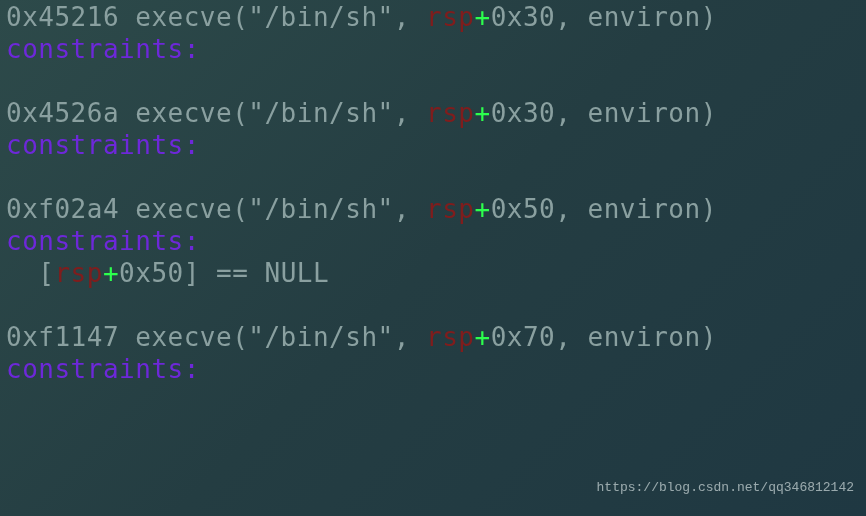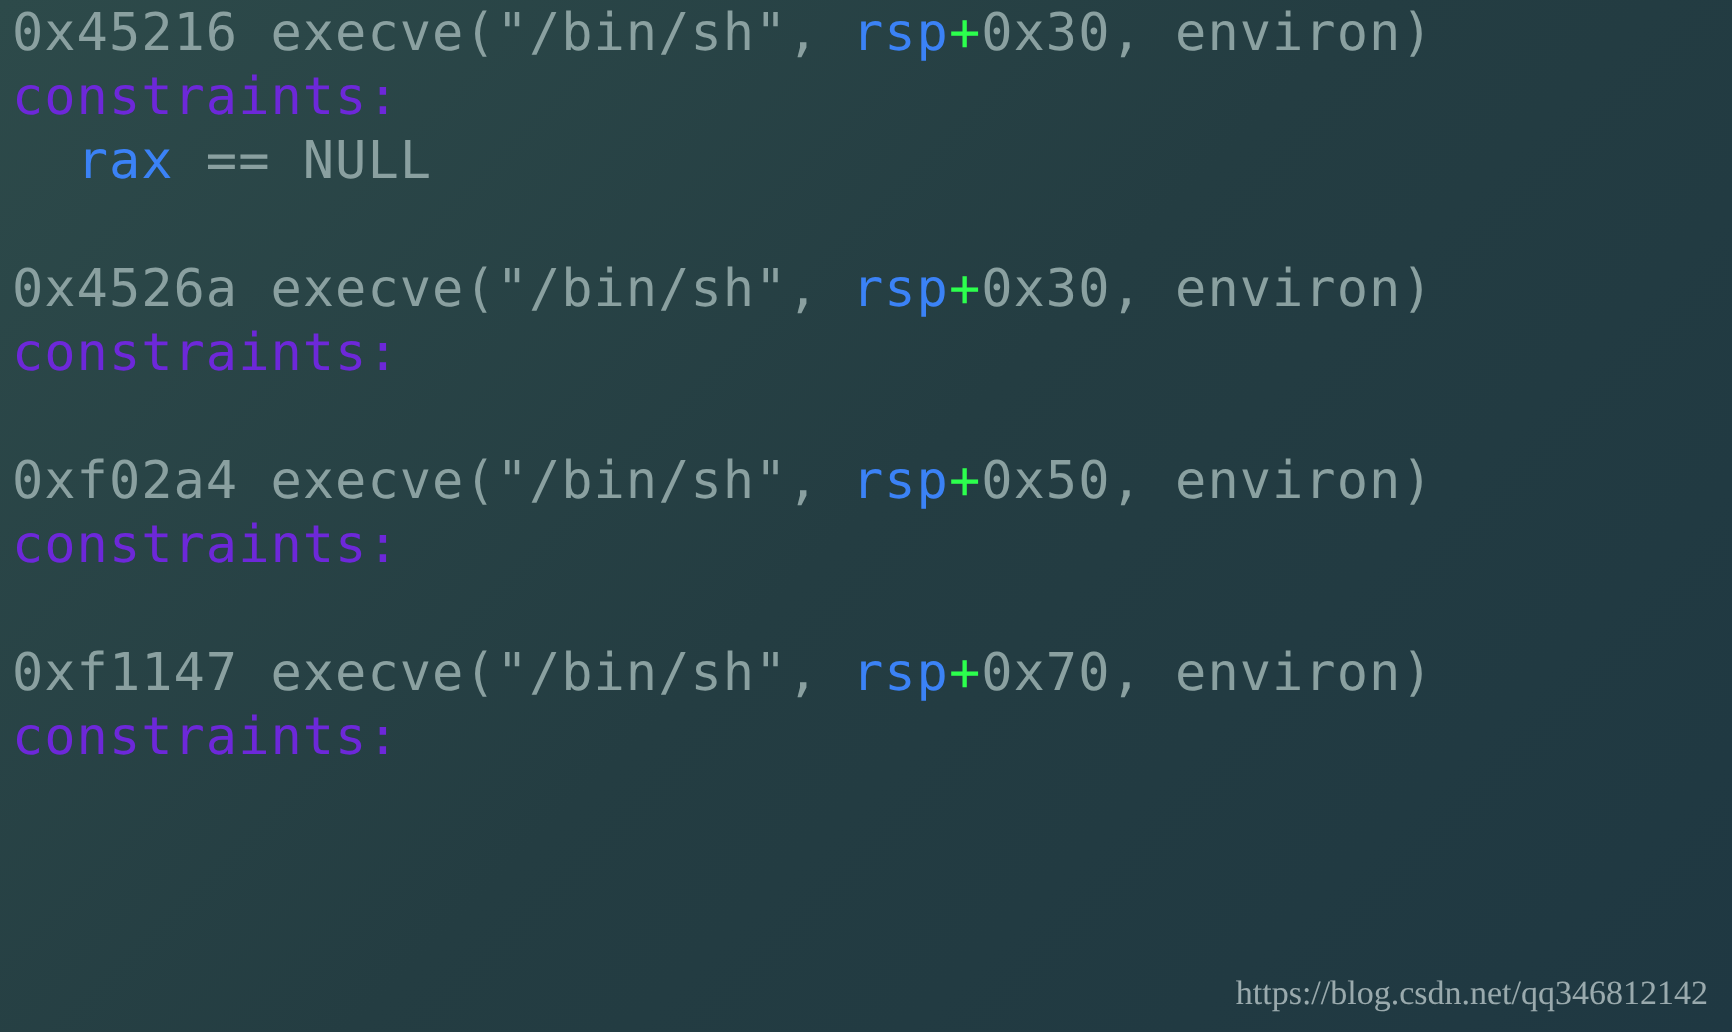--- a/index.html
+++ b/index.html
@@ -14,48 +14,48 @@
     overflow: hidden;
     position: relative;
   }
   .terminal {
     padding: 2px 6px 0 6px;
     letter-spacing: 0.5px;
   }
   .ln { white-space: pre; }
   .gray   { color: #8aa0a0; } 
   .red    { color: #6d28d9; } 
-  .green  { color: #3b82f6; } 
+  .green  { color: #7f1d1d; } 
   .plus   { color: #2cff4d; }
   .watermark {
     position: absolute;
-    bottom: 8px;
+    bottom: 20px;
     right: 12px;
-    font-size: 17px;
+    font-size: 13px;
     letter-spacing: 0;
-    font-family: Liberation Serif, serif;
+    font-family: Liberation Mono, monospace;
     color: rgba(220,230,230,0.65);
   }
 </style>
 </head>
 <body>
 
 <div class="terminal">
 
   <div class="ln"><span class="gray">0x45216</span><span class="gray"> execve("/bin/sh", </span><span class="green">rsp</span><span class="plus">+</span><span class="gray">0x30</span><span class="gray">, environ)</span></div>
   <div class="ln"><span class="red">constraints:</span></div>
-  <div class="ln"><span class="gray">  </span><span class="gray"></span><span class="green">rax</span><span class="plus"></span><span class="gray"></span><span class="gray"></span><span class="gray"> == NULL</span></div>
   <div class="ln">&nbsp;</div>
 
   <div class="ln"><span class="gray">0x4526a</span><span class="gray"> execve("/bin/sh", </span><span class="green">rsp</span><span class="plus">+</span><span class="gray">0x30</span><span class="gray">, environ)</span></div>
   <div class="ln"><span class="red">constraints:</span></div>
   <div class="ln">&nbsp;</div>
 
   <div class="ln"><span class="gray">0xf02a4</span><span class="gray"> execve("/bin/sh", </span><span class="green">rsp</span><span class="plus">+</span><span class="gray">0x50</span><span class="gray">, environ)</span></div>
   <div class="ln"><span class="red">constraints:</span></div>
+  <div class="ln"><span class="gray">  </span><span class="gray">[</span><span class="green">rsp</span><span class="plus">+</span><span class="gray">0x50</span><span class="gray">]</span><span class="gray"> == NULL</span></div>
   <div class="ln">&nbsp;</div>
 
   <div class="ln"><span class="gray">0xf1147</span><span class="gray"> execve("/bin/sh", </span><span class="green">rsp</span><span class="plus">+</span><span class="gray">0x70</span><span class="gray">, environ)</span></div>
   <div class="ln"><span class="red">constraints:</span></div>
 
 </div>
 
 <div class="watermark">https://blog.csdn.net/qq346812142</div>
 
 </body></html>

